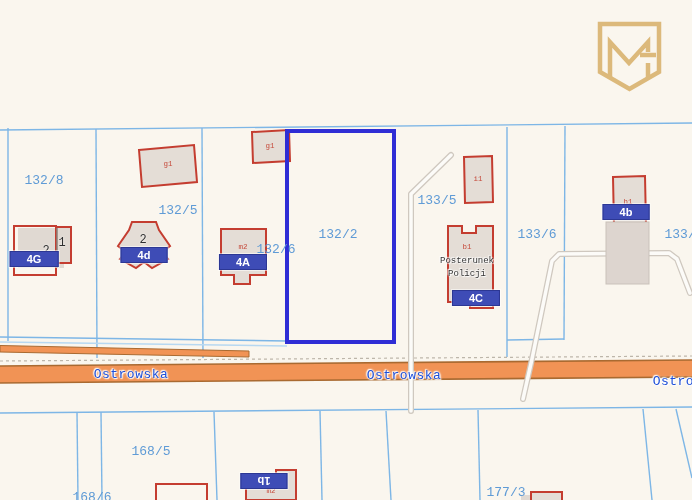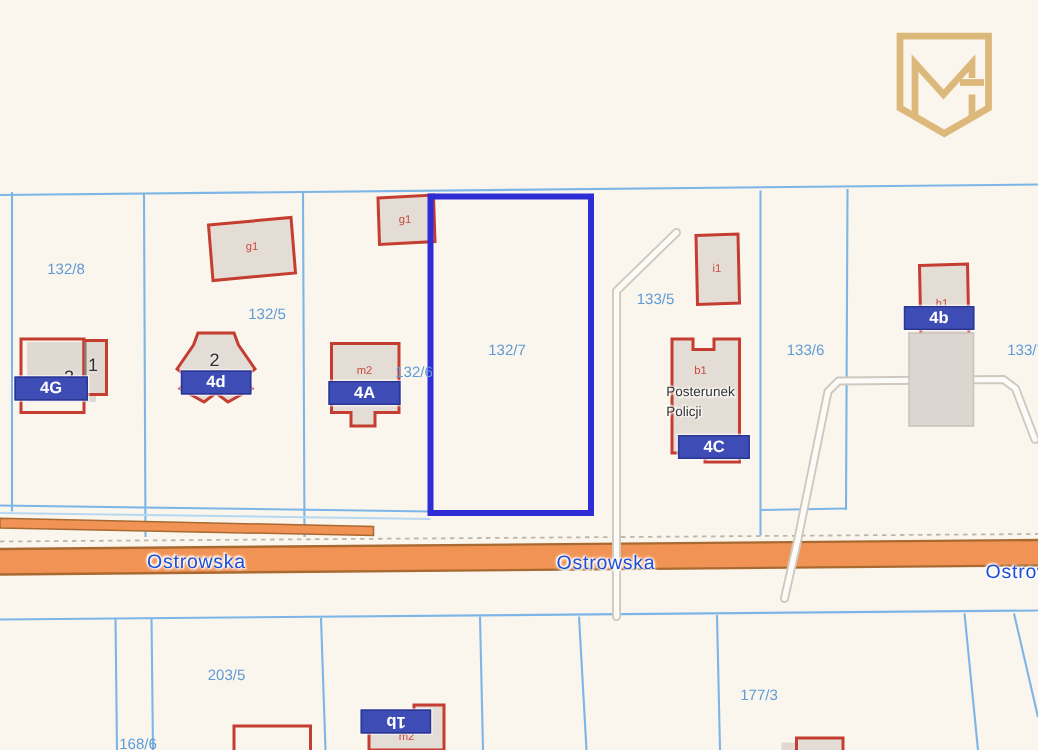--- a/index.html
+++ b/index.html
@@ -1,37 +1,37 @@
 <!DOCTYPE html>
 <html><head>
 <meta charset="utf-8">
 <style>
   html,body{margin:0;padding:0;background:#ffffff;}
   .map{
     position:relative;width:692px;height:500px;overflow:hidden;
     background:#faf6ee;font-family:"Liberation Sans",sans-serif;
   }
   .map svg{position:absolute;left:0;top:0;}
-  .lbl{position:absolute;transform:translate(-50%,-50%);white-space:nowrap;}
-  .plabel{color:#5f9bd6;font-size:10px;}
+  .lbl{position:absolute;transform:translate(-50%,-50%);white-space:nowrap;font-family:Liberation Mono, monospace;}
+  .plabel{color:#5f9bd6;font-size:13px;}
   .blabel{color:#c64b3c;font-size:7.5px;}
   .num{color:#2f2f2f;font-size:12px;text-shadow:0 0 2px #fff;}
   .rlabel{
     color:#1d4ed8;font-size:13px;letter-spacing:.5px;
     text-shadow:0 0 2px #fff,0 0 2px #fff,0 0 3px #fff,1px 1px 1px #fff,-1px -1px 1px #fff;
   }
   .chip{
     position:absolute;transform:translate(-50%,-50%);
     background:#3e4cb6;color:#fff;font-weight:bold;font-size:11px;
     line-height:14px;padding:0 16px;border:1px solid #2c3794;
     box-shadow:0 0 0 1px rgba(255,255,255,.55);
   }
   .chip.rot{transform:translate(-50%,-50%) rotate(180deg);}
   .police{
-    color:#333;font-size:9px;line-height:13px;text-align:left;
+    color:#333;font-size:9px;line-height:13px;text-align:center;
     text-shadow:0 0 2px #fff,0 0 2px #fff,1px 1px 1px #fff,-1px -1px 1px #fff;
   }
 </style>
 </head>
 <body>
 
 <div class="map">
 
   <svg width="692" height="500" viewBox="0 0 692 500">
 
@@ -105,27 +105,27 @@
       <path d="M2,2 L61,2 L61,50 L31.5,67 L2,50 Z"></path>
       <path d="M12,56 L12,20 L31,41 L50,20 L50,30" stroke-linejoin="miter"></path>
       <path d="M42,33 L58,33"></path>
       <path d="M50,41 L50,56"></path>
     </g>
   </svg>
 
   <div class="lbl plabel" style="left:44px;top:180px">132/8</div>
   <div class="lbl plabel" style="left:178px;top:210px">132/5</div>
   <div class="lbl plabel" style="left:276px;top:249px">132/6</div>
-  <div class="lbl plabel" style="left:338px;top:234px">132/7</div>
+  <div class="lbl plabel" style="left:338px;top:234px">132/2</div>
   <div class="lbl plabel" style="left:437px;top:200px">133/5</div>
   <div class="lbl plabel" style="left:537px;top:234px">133/6</div>
   <div class="lbl plabel" style="left:684px;top:234px">133/7</div>
-  <div class="lbl plabel" style="left:151px;top:451px">203/5</div>
+  <div class="lbl plabel" style="left:151px;top:451px">168/5</div>
   <div class="lbl plabel" style="left:92px;top:497px">168/6</div>
-  <div class="lbl plabel" style="left:506px;top:464px">177/3</div>
+  <div class="lbl plabel" style="left:506px;top:492px">177/3</div>
 
   <div class="lbl rlabel" style="left:131px;top:374px">Ostrowska</div>
   <div class="lbl rlabel" style="left:404px;top:375px">Ostrowska</div>
   <div class="lbl rlabel" style="left:690px;top:381px">Ostrowska</div>
 
   <div class="lbl blabel" style="left:168px;top:164px">g1</div>
   <div class="lbl blabel" style="left:270px;top:146px">g1</div>
   <div class="lbl blabel" style="left:243px;top:247px">m2</div>
   <div class="lbl blabel" style="left:478px;top:179px">i1</div>
   <div class="lbl blabel" style="left:628px;top:202px">h1</div>

